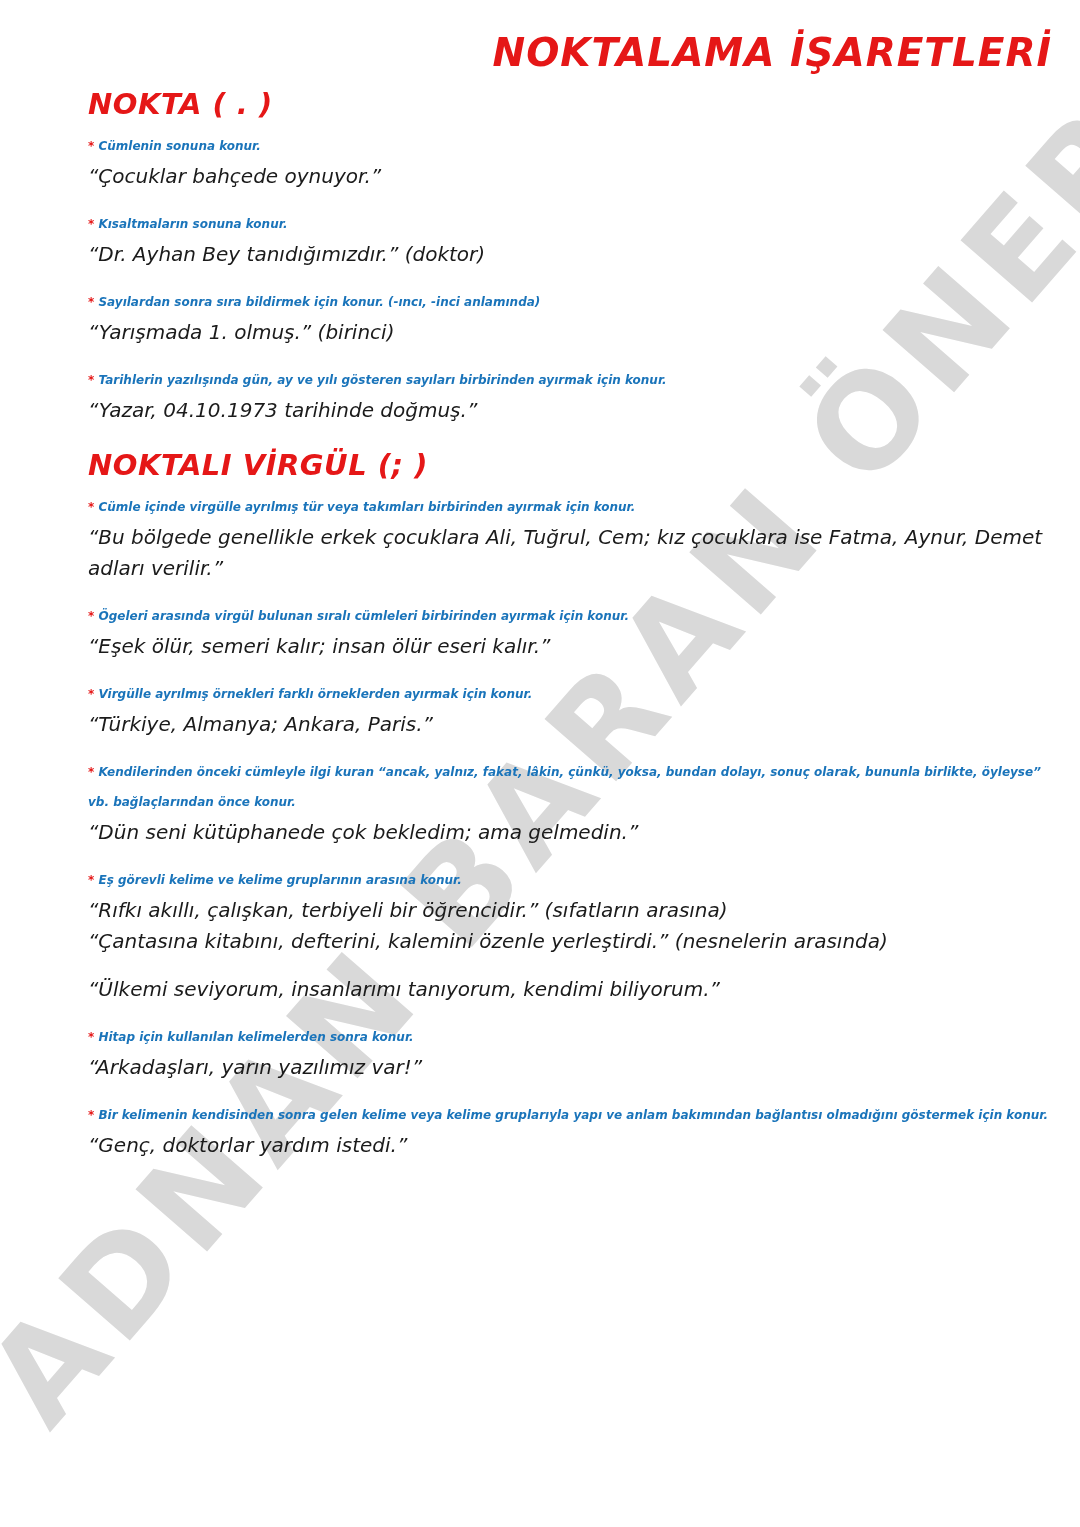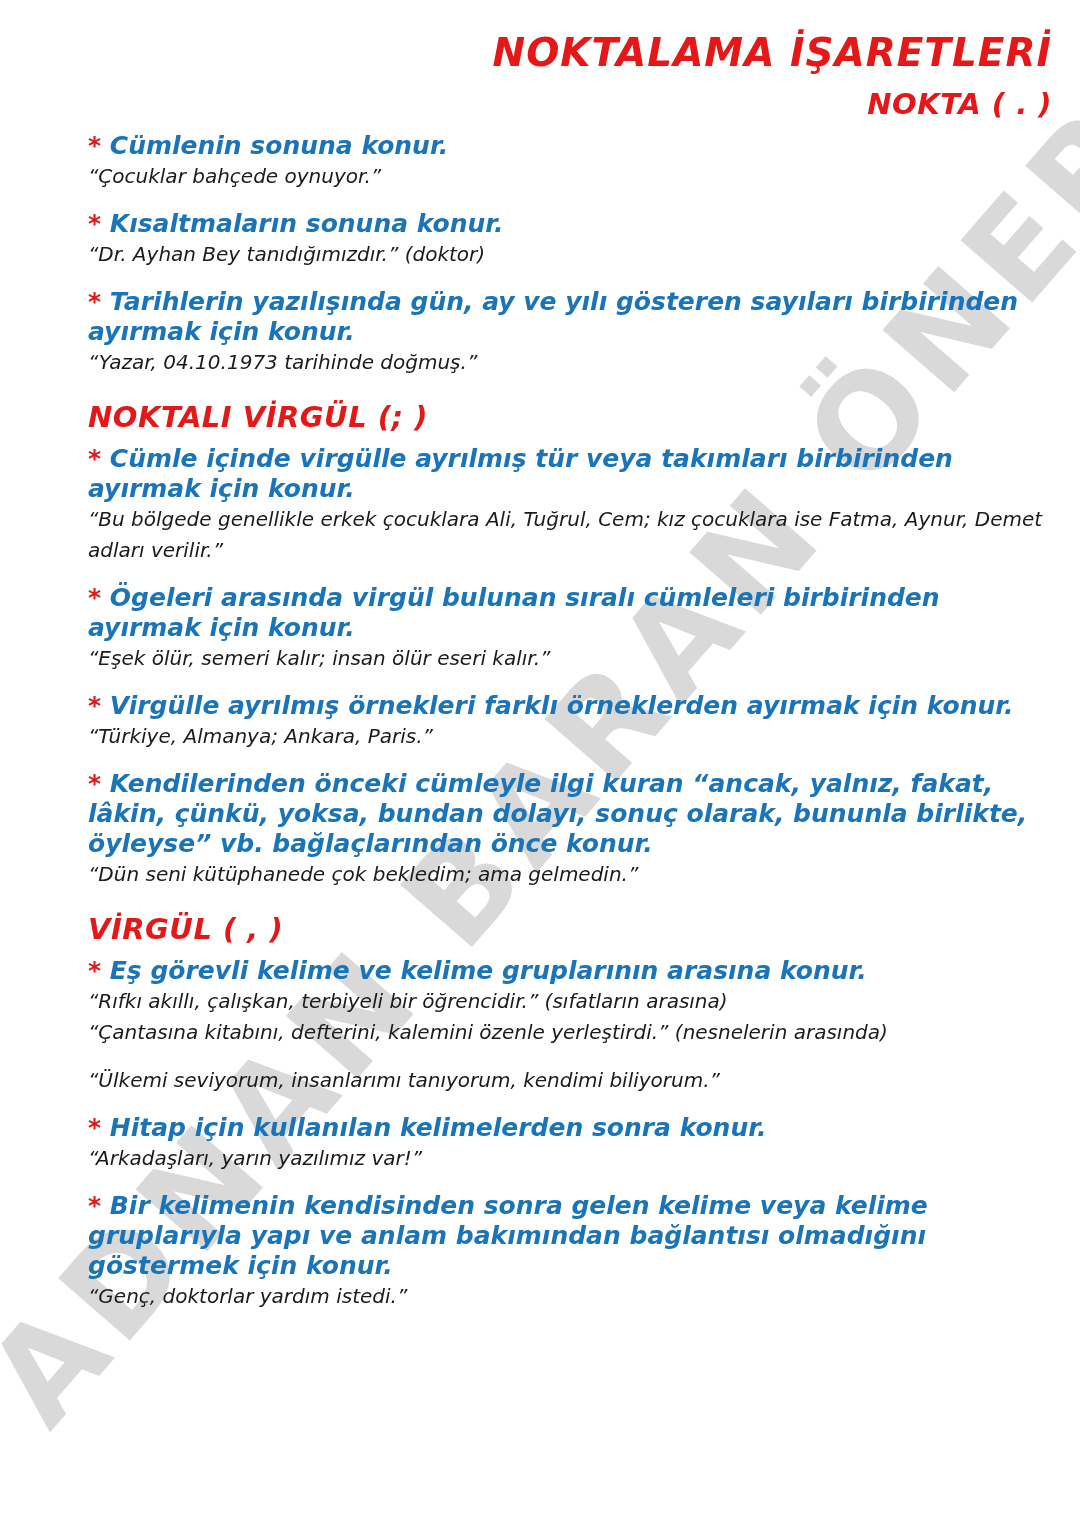--- a/index.html
+++ b/index.html
@@ -45,26 +45,26 @@
     letter-spacing: 1px;
   }
   h2.heading {
     margin: 22px 0 10px 0;
     color: var(--red, #e51717);
     font-size: 29px;
     font-weight: bold;
     font-style: italic;
     letter-spacing: 0.5px;
   }
-  section.sec:first-of-type h2.heading { margin-top: 8px; text-align: right; }
+  section.sec:first-of-type h2.heading { margin-top: 8px; }
   .item { margin: 0 0 17px 0; }
   p.rule {
     margin: 0;
     color: var(--blue, #1a74ba);
-    font-size: 25px;
+    font-size: 12px;
     font-weight: bold;
     font-style: italic;
     line-height: 30px;
     white-space: pre-wrap;
   }
   p.rule .star {
     color: var(--red, #e51717);
   }
   p.example {
     margin: 0;
@@ -86,20 +86,24 @@
         <h2 class="heading">NOKTA ( . )</h2>
         <div class="item">
           <p class="rule"><span class="star">* </span><span>Cümlenin sonuna konur.</span></p>
           <p class="example">“Çocuklar bahçede oynuyor.”</p>
         </div>
         <div class="item">
           <p class="rule"><span class="star">* </span><span>Kısaltmaların sonuna konur.</span></p>
           <p class="example">“Dr. Ayhan Bey tanıdığımızdır.” (doktor)</p>
         </div>
         <div class="item">
+          <p class="rule"><span class="star">* </span><span>Sayılardan sonra sıra bildirmek için konur. (-ıncı, -inci anlamında)</span></p>
+          <p class="example">“Yarışmada 1. olmuş.” (birinci)</p>
+        </div>
+        <div class="item">
           <p class="rule"><span class="star">* </span><span>Tarihlerin yazılışında gün, ay ve yılı gösteren sayıları birbirinden ayırmak için konur.</span></p>
           <p class="example">“Yazar, 04.10.1973 tarihinde doğmuş.”</p>
         </div>
       </section>
       <section class="sec">
         <h2 class="heading">NOKTALI VİRGÜL (; )</h2>
         <div class="item">
           <p class="rule"><span class="star">* </span><span>Cümle içinde virgülle ayrılmış tür veya takımları birbirinden ayırmak için konur.</span></p>
           <p class="example">“Bu bölgede genellikle erkek çocuklara Ali, Tuğrul, Cem; kız çocuklara ise Fatma, Aynur, Demet adları verilir.”</p>
         </div>
@@ -110,21 +114,20 @@
         <div class="item">
           <p class="rule"><span class="star">* </span><span>Virgülle ayrılmış örnekleri farklı örneklerden ayırmak için konur.</span></p>
           <p class="example">“Türkiye, Almanya; Ankara, Paris.”</p>
         </div>
         <div class="item">
           <p class="rule"><span class="star">* </span><span>Kendilerinden önceki cümleyle ilgi kuran “ancak, yalnız, fakat, lâkin, çünkü, yoksa, bundan dolayı, sonuç olarak, bununla birlikte, öyleyse” vb. bağlaçlarından önce konur.</span></p>
           <p class="example">“Dün seni kütüphanede çok bekledim; ama gelmedin.”</p>
         </div>
       </section>
       <section class="sec">
-        <h2 class="heading">VİRGÜL ( , )</h2>
         <div class="item">
           <p class="rule"><span class="star">* </span><span>Eş görevli kelime ve kelime gruplarının arasına konur.</span></p>
           <p class="example">“Rıfkı akıllı, çalışkan, terbiyeli bir öğrencidir.” (sıfatların arasına)</p>
           <p class="example">“Çantasına kitabını, defterini, kalemini özenle yerleştirdi.” (nesnelerin arasında)</p>
         </div>
         <div class="item">
           <p class="example">“Ülkemi seviyorum, insanlarımı tanıyorum, kendimi biliyorum.”</p>
         </div>
         <div class="item">
           <p class="rule"><span class="star">* </span><span>Hitap için kullanılan kelimelerden sonra konur.</span></p>

